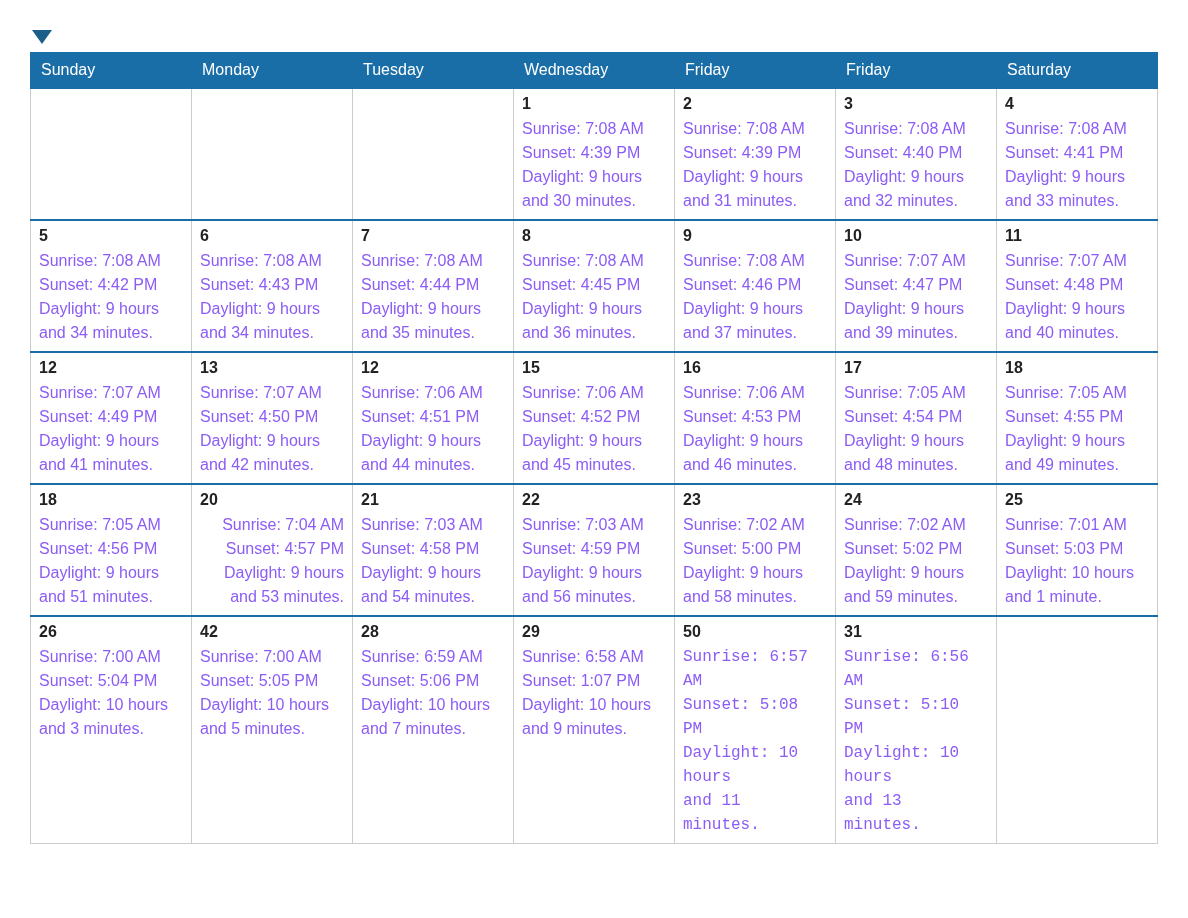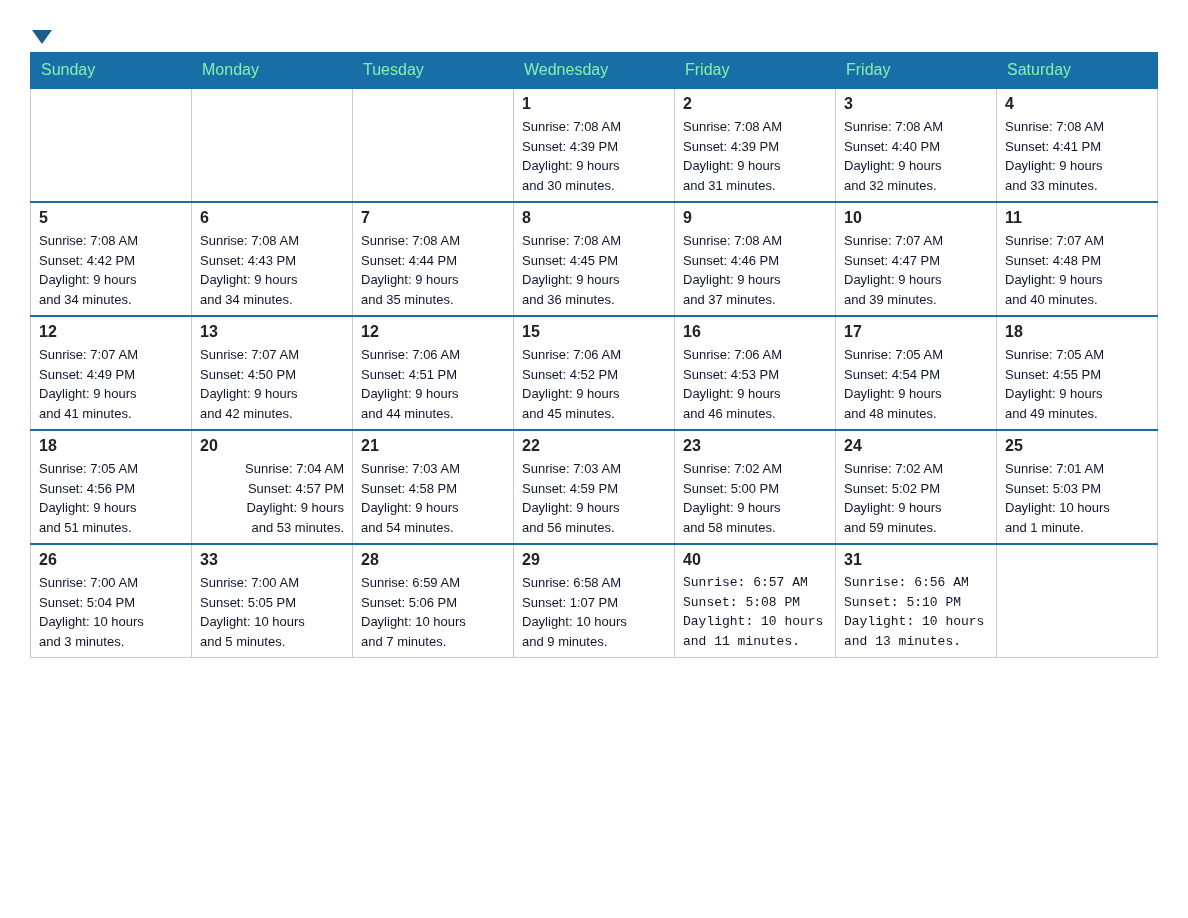--- a/index.html
+++ b/index.html
@@ -60,43 +60,43 @@
       margin-top: 2px;
     }
 
     .calendar-table {
       width: 100%;
       border-collapse: collapse;
       margin-top: 10px;
     }
     .calendar-table th {
       background-color: #1a6ea8;
-      color: #86efac;
+      color: #ffffff;
       text-align: left;
       padding: 8px 10px;
       font-size: 16px;
       font-weight: normal;
       border: 1px solid #1a6ea8;
     }
     .calendar-table td {
       vertical-align: top;
       border: 1px solid #ccc;
       padding: 6px 8px;
       width: 14.28%;
       min-height: 100px;
     }
     .day-number {
       font-size: 16px;
       font-weight: bold;
       color: #222;
       margin-bottom: 4px;
     }
     .day-info {
-      font-size: 13px;
-      color: #0f172a;
+      font-size: 16px;
+      color: #8b5cf6;
       line-height: 1.5;
     }
     .empty-cell {
       background: #fff;
     }
     tr:not(:first-child) td {
       border-top: 2px solid #1a6ea8;
     }
     
     .calendar-table tr.data-row td {
@@ -323,42 +323,42 @@
       </tr>
       <tr class="data-row">
         <td>
           <div class="day-number">26</div>
           <div class="day-info" style="white-space: pre-line;">Sunrise: 7:00 AM
 Sunset: 5:04 PM
 Daylight: 10 hours
 and 3 minutes.</div>
         </td>
         <td>
-          <div class="day-number">33</div>
+          <div class="day-number">42</div>
           <div class="day-info" style="white-space: pre-line;">Sunrise: 7:00 AM
 Sunset: 5:05 PM
 Daylight: 10 hours
 and 5 minutes.</div>
         </td>
         <td>
           <div class="day-number">28</div>
           <div class="day-info" style="white-space: pre-line;">Sunrise: 6:59 AM
 Sunset: 5:06 PM
 Daylight: 10 hours
 and 7 minutes.</div>
         </td>
         <td>
           <div class="day-number">29</div>
           <div class="day-info" style="white-space: pre-line;">Sunrise: 6:58 AM
 Sunset: 1:07 PM
 Daylight: 10 hours
 and 9 minutes.</div>
         </td>
         <td>
-          <div class="day-number">40</div>
+          <div class="day-number">50</div>
           <div class="day-info" style="white-space: pre-line; font-family: Liberation Mono, monospace;">Sunrise: 6:57 AM
 Sunset: 5:08 PM
 Daylight: 10 hours
 and 11 minutes.</div>
         </td>
         <td>
           <div class="day-number">31</div>
           <div class="day-info" style="white-space: pre-line; font-family: Liberation Mono, monospace;">Sunrise: 6:56 AM
 Sunset: 5:10 PM
 Daylight: 10 hours

